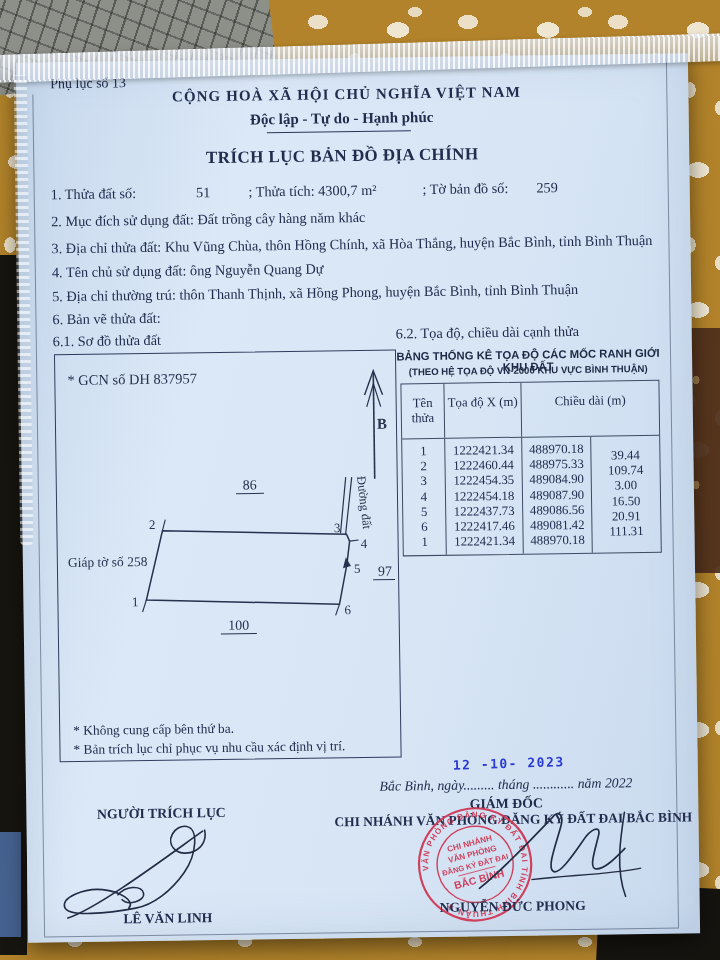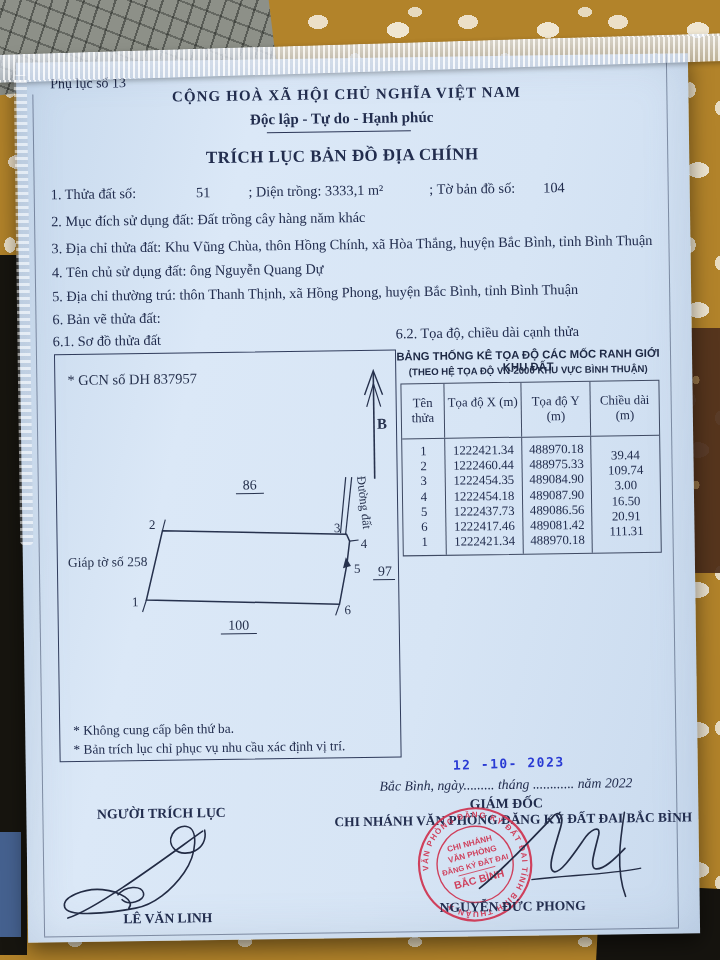--- a/index.html
+++ b/index.html
@@ -97,38 +97,37 @@
     <div class="abs frame-r"></div>
     <div class="abs frame-b"></div>
 
     <div class="abs appendix">Phụ lục số 13</div>
     <div class="abs rep">CỘNG HOÀ XÃ HỘI CHỦ NGHĨA VIỆT NAM</div>
     <div class="abs motto">Độc lập - Tự do - Hạnh phúc</div>
     <div class="abs motto-line"></div>
     <div class="abs doc-title">TRÍCH LỤC BẢN ĐỒ ĐỊA CHÍNH</div>
 
     <div class="abs line i1">
-      <span>1. Thửa đất số:</span><span class="gap1"></span><span>51</span><span class="gap2"></span><span>; Diện trồng:</span>&nbsp;<span>3333,1</span>&nbsp;<span>m²</span><span class="gap3"></span><span>; Tờ bản đồ số:</span><span class="gap4"></span><span>104</span>
+      <span>1. Thửa đất số:</span><span class="gap1"></span><span>51</span><span class="gap2"></span><span>; Thửa tích:</span>&nbsp;<span>4300,7</span>&nbsp;<span>m²</span><span class="gap3"></span><span>; Tờ bản đồ số:</span><span class="gap4"></span><span>259</span>
     </div>
     <div class="abs line i2">2. Mục đích sử dụng đất: Đất trồng cây hàng năm khác</div>
     <div class="abs line i3">3. Địa chỉ thửa đất: Khu Vũng Chùa, thôn Hồng Chính, xã Hòa Thắng, huyện Bắc Bình, tỉnh Bình Thuận</div>
     <div class="abs line i4">4. Tên chủ sử dụng đất: ông Nguyễn Quang Dự</div>
     <div class="abs line i5">5. Địa chỉ thường trú: thôn Thanh Thịnh, xã Hồng Phong, huyện Bắc Bình, tỉnh Bình Thuận</div>
     <div class="abs line i6">6. Bản vẽ thửa đất:</div>
     <div class="abs line s61">6.1. Sơ đồ thửa đất</div>
     <div class="abs s62">6.2. Tọa độ, chiều dài cạnh thửa</div>
 
     <div class="abs tbl-title">BẢNG THỐNG KÊ TỌA ĐỘ CÁC MỐC RANH GIỚI KHU ĐẤT</div>
     <div class="abs tbl-sub">(THEO HỆ TỌA ĐỘ VN-2000 KHU VỰC BÌNH THUẬN)</div>
 
     <div class="abs coord-table">
       <div class="tr-head">
         <div class="th c1">Tên thửa</div>
         <div class="th c2">Tọa độ X (m)</div>
-        <div class="th c3">Tọa độ Y (m)</div>
         <div class="th c4">Chiều dài (m)</div>
       </div>
       <div class="tr-body">
         <div class="tdcol c1">
           <div>1</div>
           <div>2</div>
           <div>3</div>
           <div>4</div>
           <div>5</div>
           <div>6</div>

